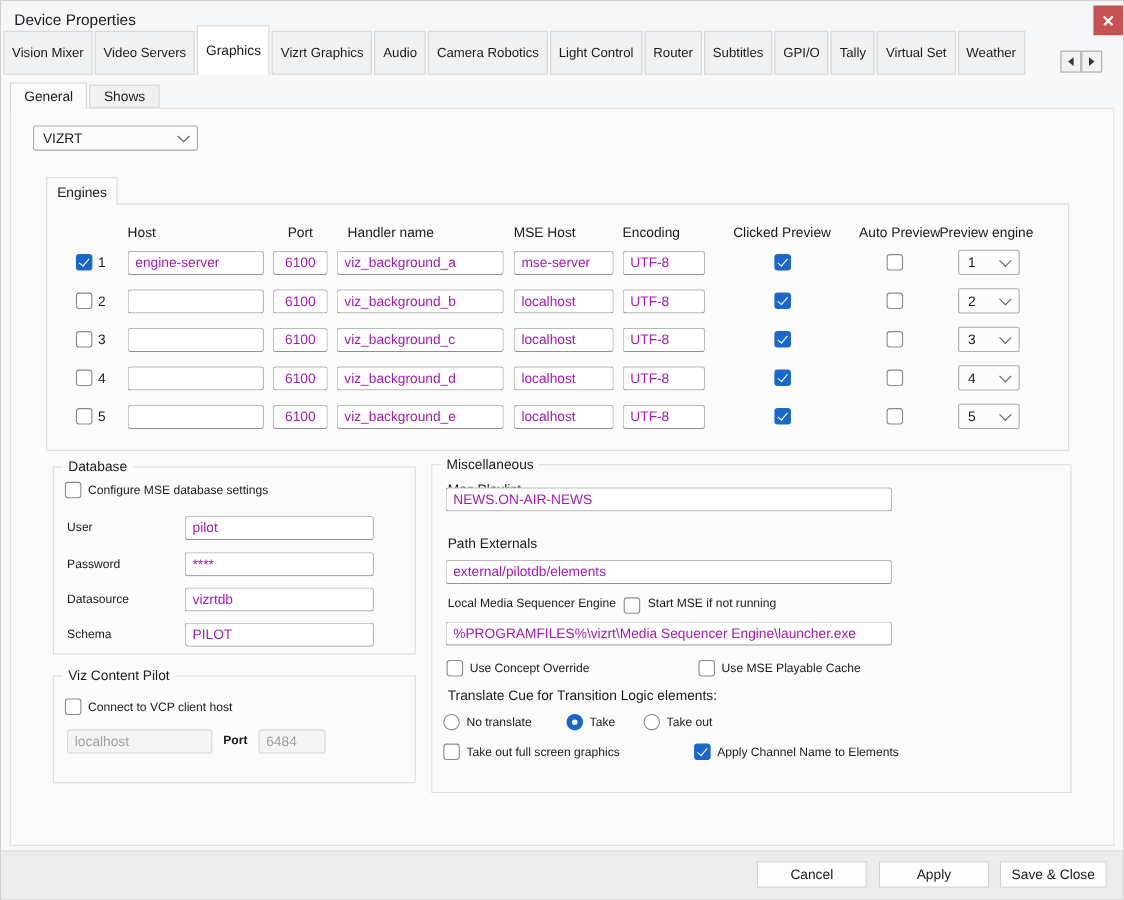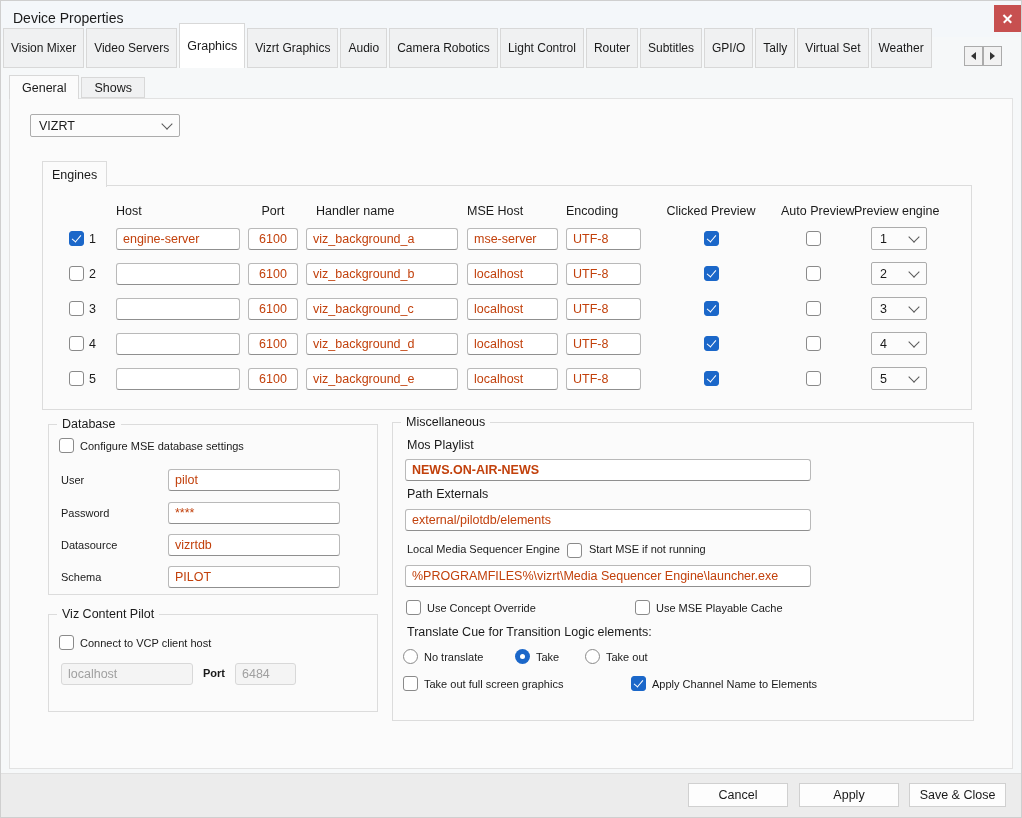--- a/index.html
+++ b/index.html
@@ -46,21 +46,21 @@
   .cb .check { display:none; }
   .cb.checked .check { display:block; width:4px; height:8px; border-right:1.6px solid #fff; border-bottom:1.6px solid #fff;
         transform:rotate(40deg); margin-top:-2px; }
   .radio { box-sizing:border-box; width:15px; height:15px; border:1px solid #8A8A8A; border-radius:50%; background:#fff;
            position:relative; flex-shrink:0; cursor:pointer; }
   .radio.selected { border:none; background:#1B67C9; }
   .radio.selected::after { content:""; position:absolute; left:5px; top:5px; width:5px; height:5px; border-radius:50%; background:#fff; }
   .lbl { font-size:11px; white-space:nowrap; }
   
   .inp { box-sizing:border-box; height:22px; background:#fff; border:1px solid #B9B9B9; border-bottom-color:#8F8F8F;
-         border-radius:3px; font-family:inherit; font-size:12.5px; color:#c2410c; padding:0 6px; }
+         border-radius:3px; font-family:inherit; font-size:12.5px; color:#a21caf; padding:0 6px; }
   .inp.disabled { background:#F4F4F4; color:#A0A0A0; border-color:#D8D8D8; }
   
   .engines-tab { position:absolute; left:32px; top:62px; height:25px; padding:0 9px; background:#FBFBFB;
                  border:1px solid #DCDCDC; border-bottom:none; display:flex; align-items:center; font-size:12.5px; z-index:2; cursor:pointer; }
   .engines-box { position:absolute; left:32px; top:86px; width:930px; height:225px; box-sizing:border-box;
                  border:1px solid #DCDCDC; }
   .eng-header { display:flex; margin-top:18px; font-size:12.5px; }
   .eng-header .h-gap   { width:73px; flex-shrink:0; }
   .eng-header .h-host  { width:124px; flex-shrink:0; }
   .eng-header .h-port  { width:50px; margin-left:8px; text-align:center; flex-shrink:0; }
@@ -95,21 +95,21 @@
   .db-field .inp { width:172px; }
   .f0 { top:44px; } .f1 { top:77px; } .f2 { top:109px; } .f3 { top:141px; }
   .vcp-check-row { left:10px; top:20px; }
   .vcp-inputs { position:absolute; left:12px; top:48px; width:300px; height:22px; }
   .vcp-host { position:absolute; left:0; top:0; width:132px; }
   .vcp-port-lbl { position:absolute; left:142px; top:4px; font-weight:bold; }
   .vcp-port { position:absolute; left:174px; top:0; width:61px; }
   
   .mlabel { position:absolute; left:14px; font-size:12.5px; white-space:nowrap; }
   .minput { position:absolute; left:12px; width:406px; }
-  .m-mos-label { top:15px; } .m-mos-input { top:36px;font-weight:bold; }
+  .m-mos-label { top:15px; } .m-mos-input { top:20px; }
   .m-path-label { top:64px; } .m-path-input { top:86px; }
   .m-mse-row { position:absolute; left:14px; top:120px; display:flex; align-items:flex-start; gap:7px; }
   .m-launcher-input { top:142px; }
   .m-override-row { position:absolute; left:13px; top:177px; right:10px; height:16px; }
   .g1 { position:absolute; left:0; top:0; display:flex; align-items:center; gap:6px; }
   .m-override-row .g2 { position:absolute; left:229px; top:0; display:flex; align-items:center; gap:6px; }
   .m-translate-label { top:202px; }
   .m-radio-row { position:absolute; left:10px; top:226px; right:10px; height:16px; }
   .m-radio-row .g2 { position:absolute; left:112px; top:0; display:flex; align-items:center; gap:6px; }
   .m-radio-row .g3 { position:absolute; left:182px; top:0; display:flex; align-items:center; gap:6px; }

